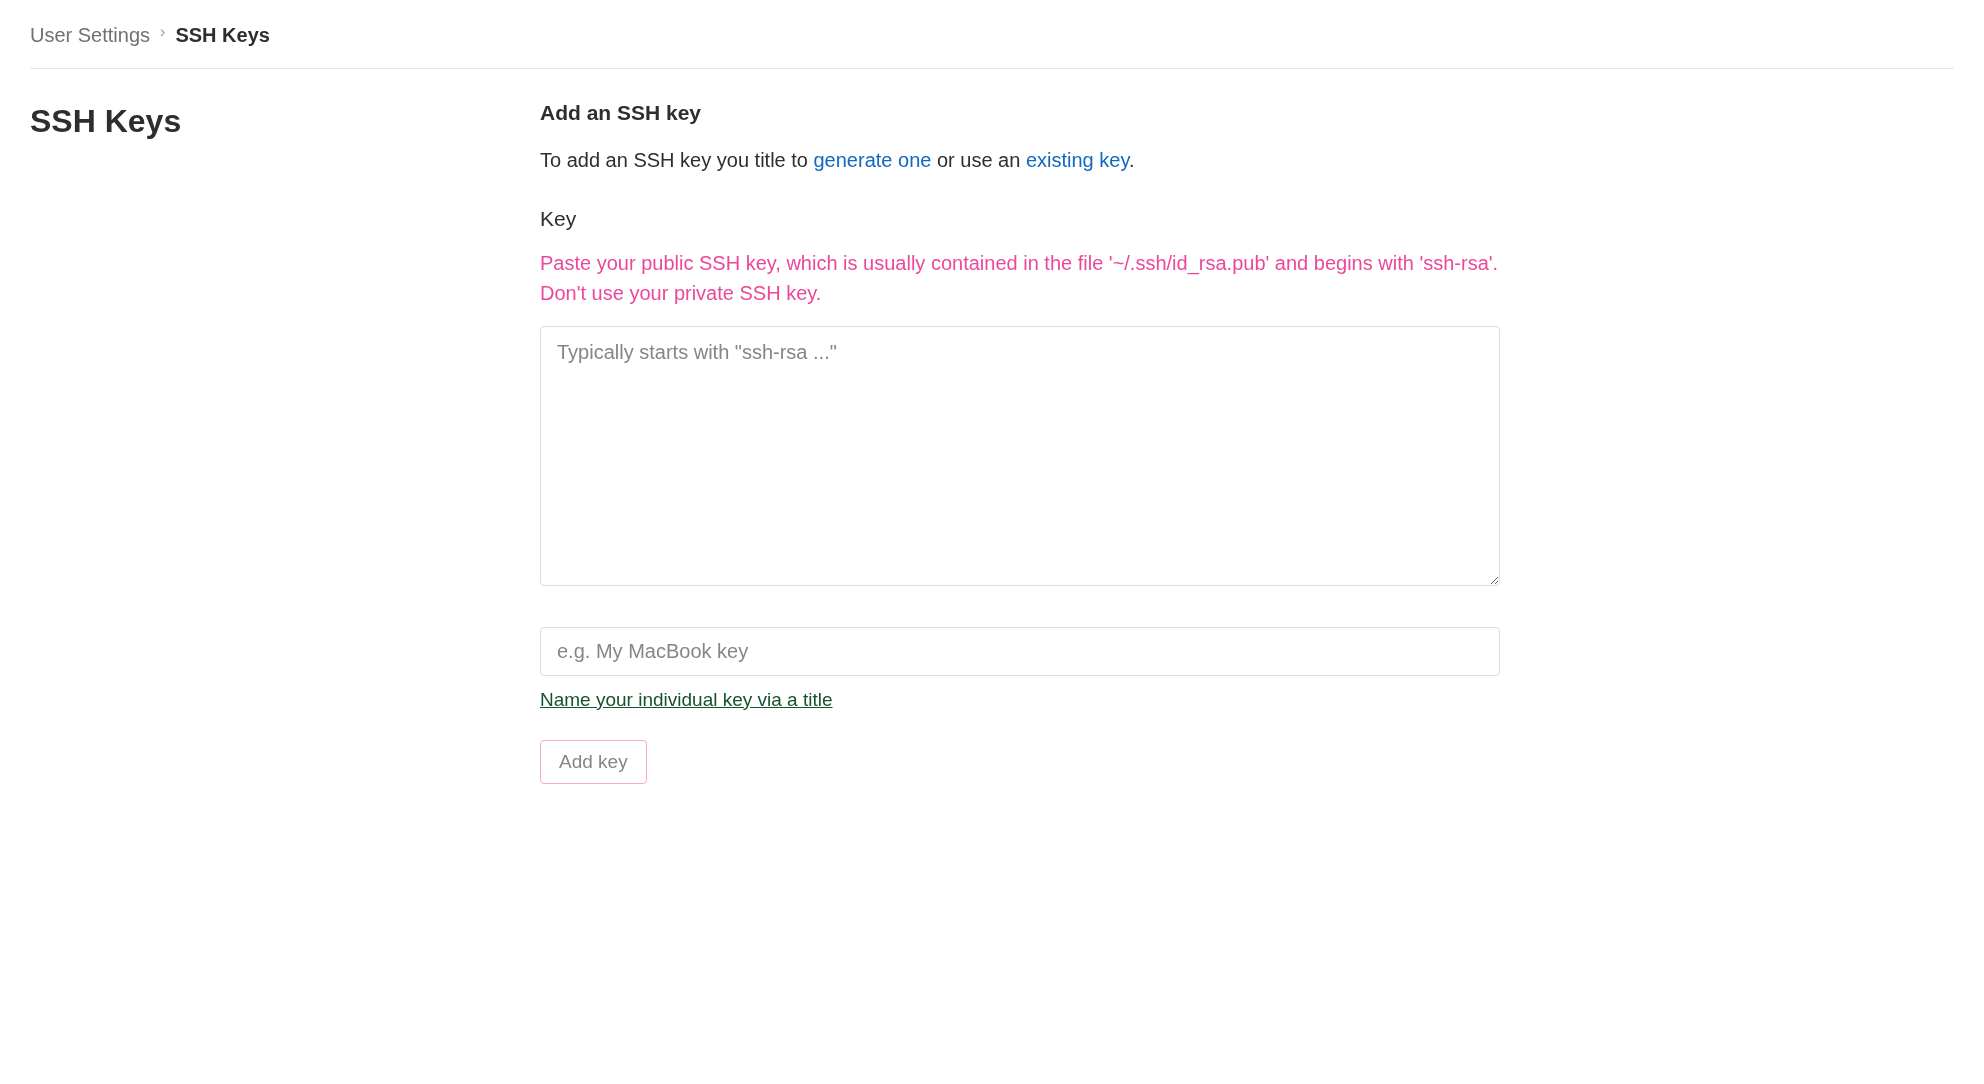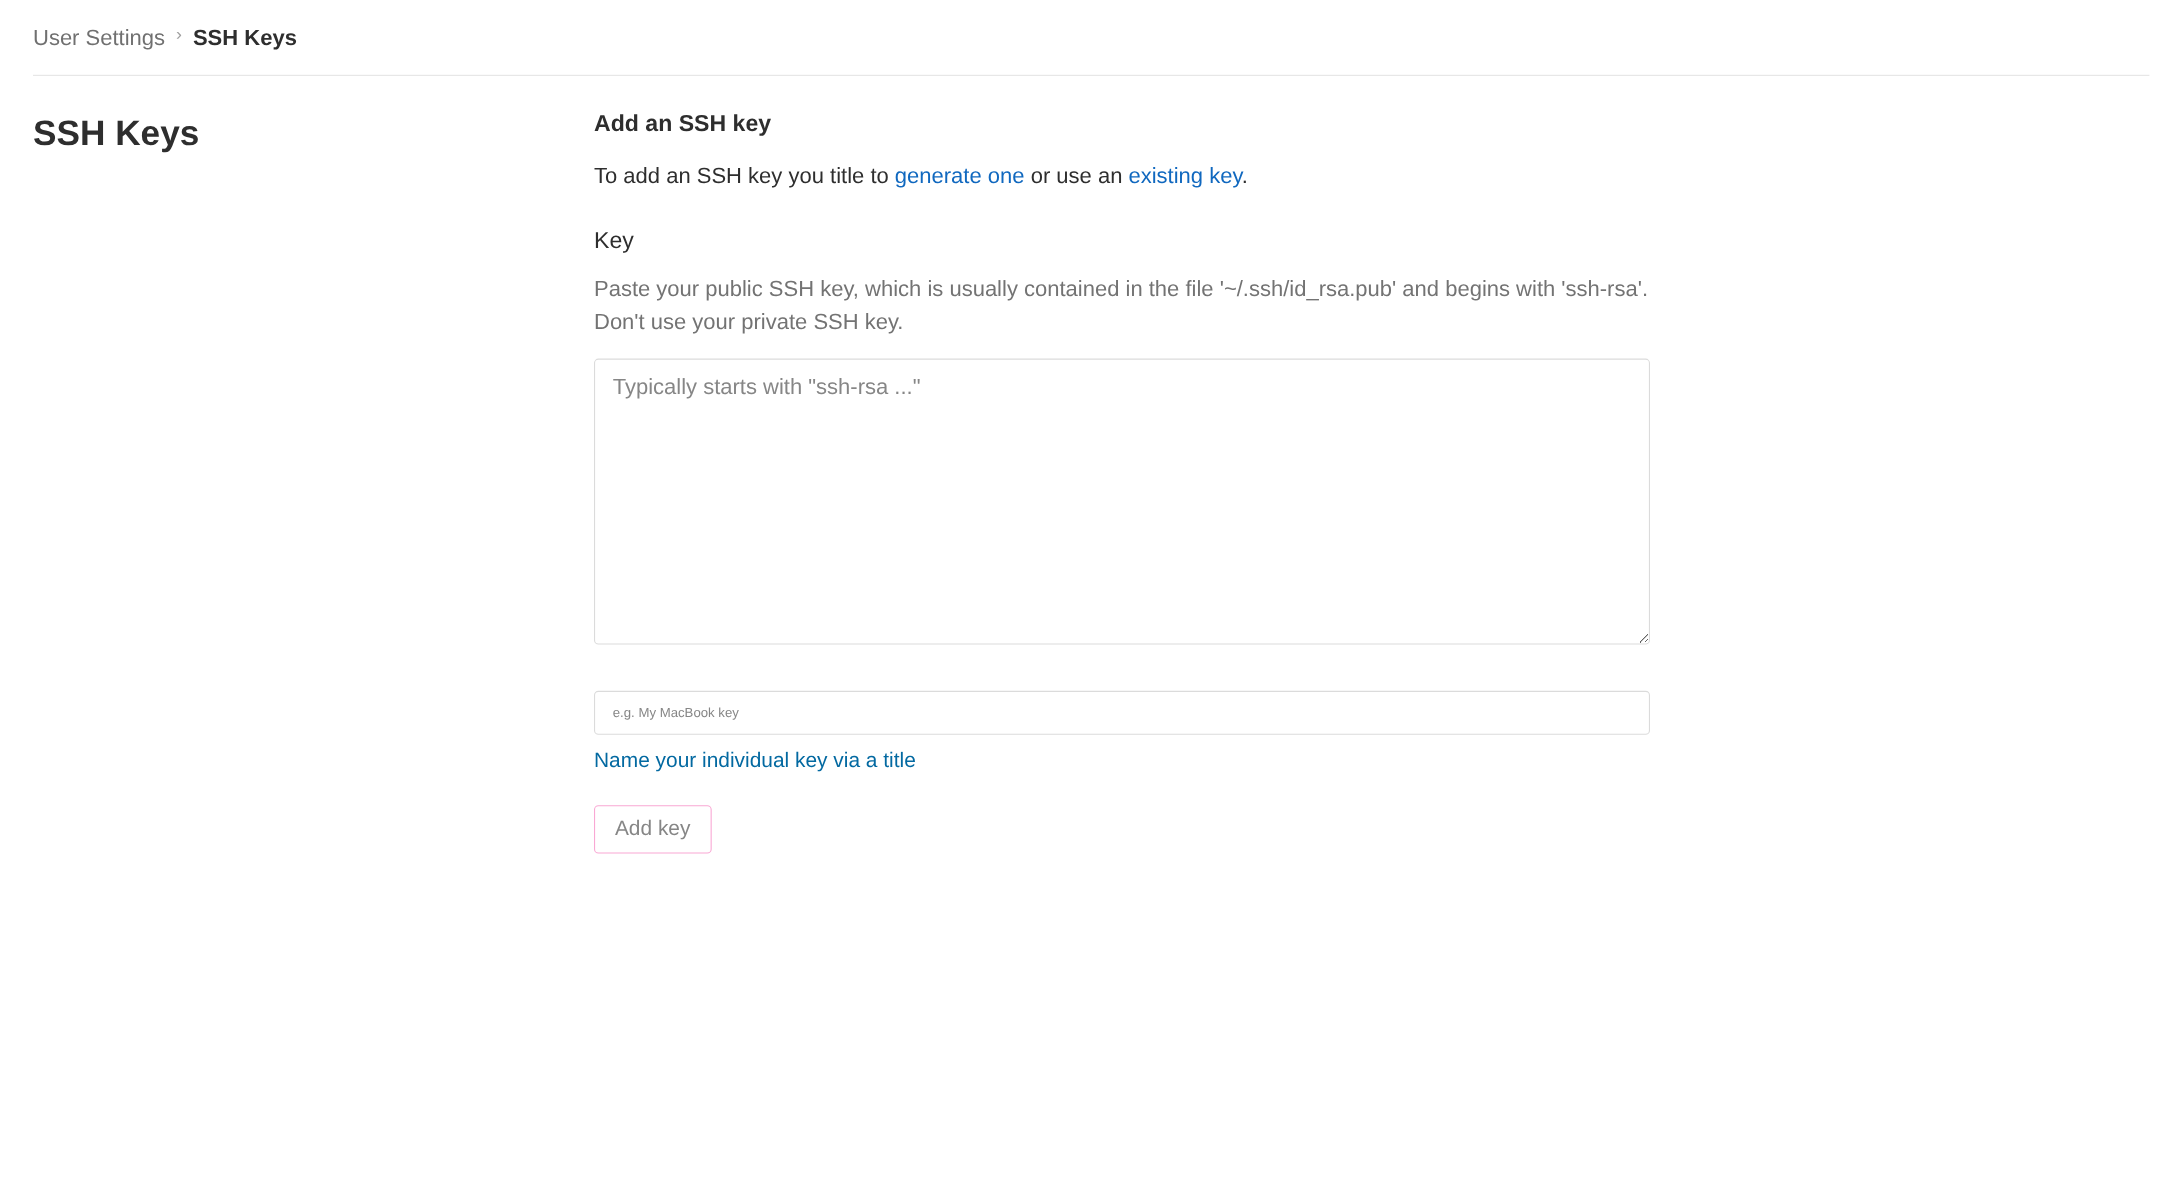--- a/index.html
+++ b/index.html
@@ -76,21 +76,21 @@
     }
     .label {
       font-size: 21px;
       font-weight: 400;
       color: #2e2e2e;
       margin-bottom: 14px;
       display: block;
     }
     .help-text {
       font-size: 20px;
-      color: #737373;
+      color: #ec4899;
       margin-bottom: 18px;
       line-height: 1.5;
     }
     textarea {
       width: 100%;
       height: 260px;
       padding: 14px 16px;
       font-size: 20px;
       font-family: inherit;
       border: 1px solid #dbdbdb;
@@ -98,34 +98,35 @@
       resize: vertical;
       color: #2e2e2e;
       margin-bottom: 32px;
     }
     textarea::placeholder {
       color: #868686;
     }
     input[type="text"] {
       width: 100%;
       padding: 12px 16px;
-      font-size: 12px;
+      font-size: 20px;
       font-family: inherit;
       border: 1px solid #dbdbdb;
       border-radius: 4px;
       color: #2e2e2e;
       margin-bottom: 10px;
     }
     input[type="text"]::placeholder {
       color: #868686;
     }
     .hint {
       font-size: 19px;
-      color: #0369a1;
+      color: #14532d;
       margin-bottom: 26px;
+      text-decoration: underline;
     }
     .btn {
       display: inline-block;
       padding: 10px 18px;
       font-size: 19px;
       color: #868686;
       background: #fff;
       border: 1px solid #f9a8d4;
       border-radius: 4px;
       cursor: pointer;

